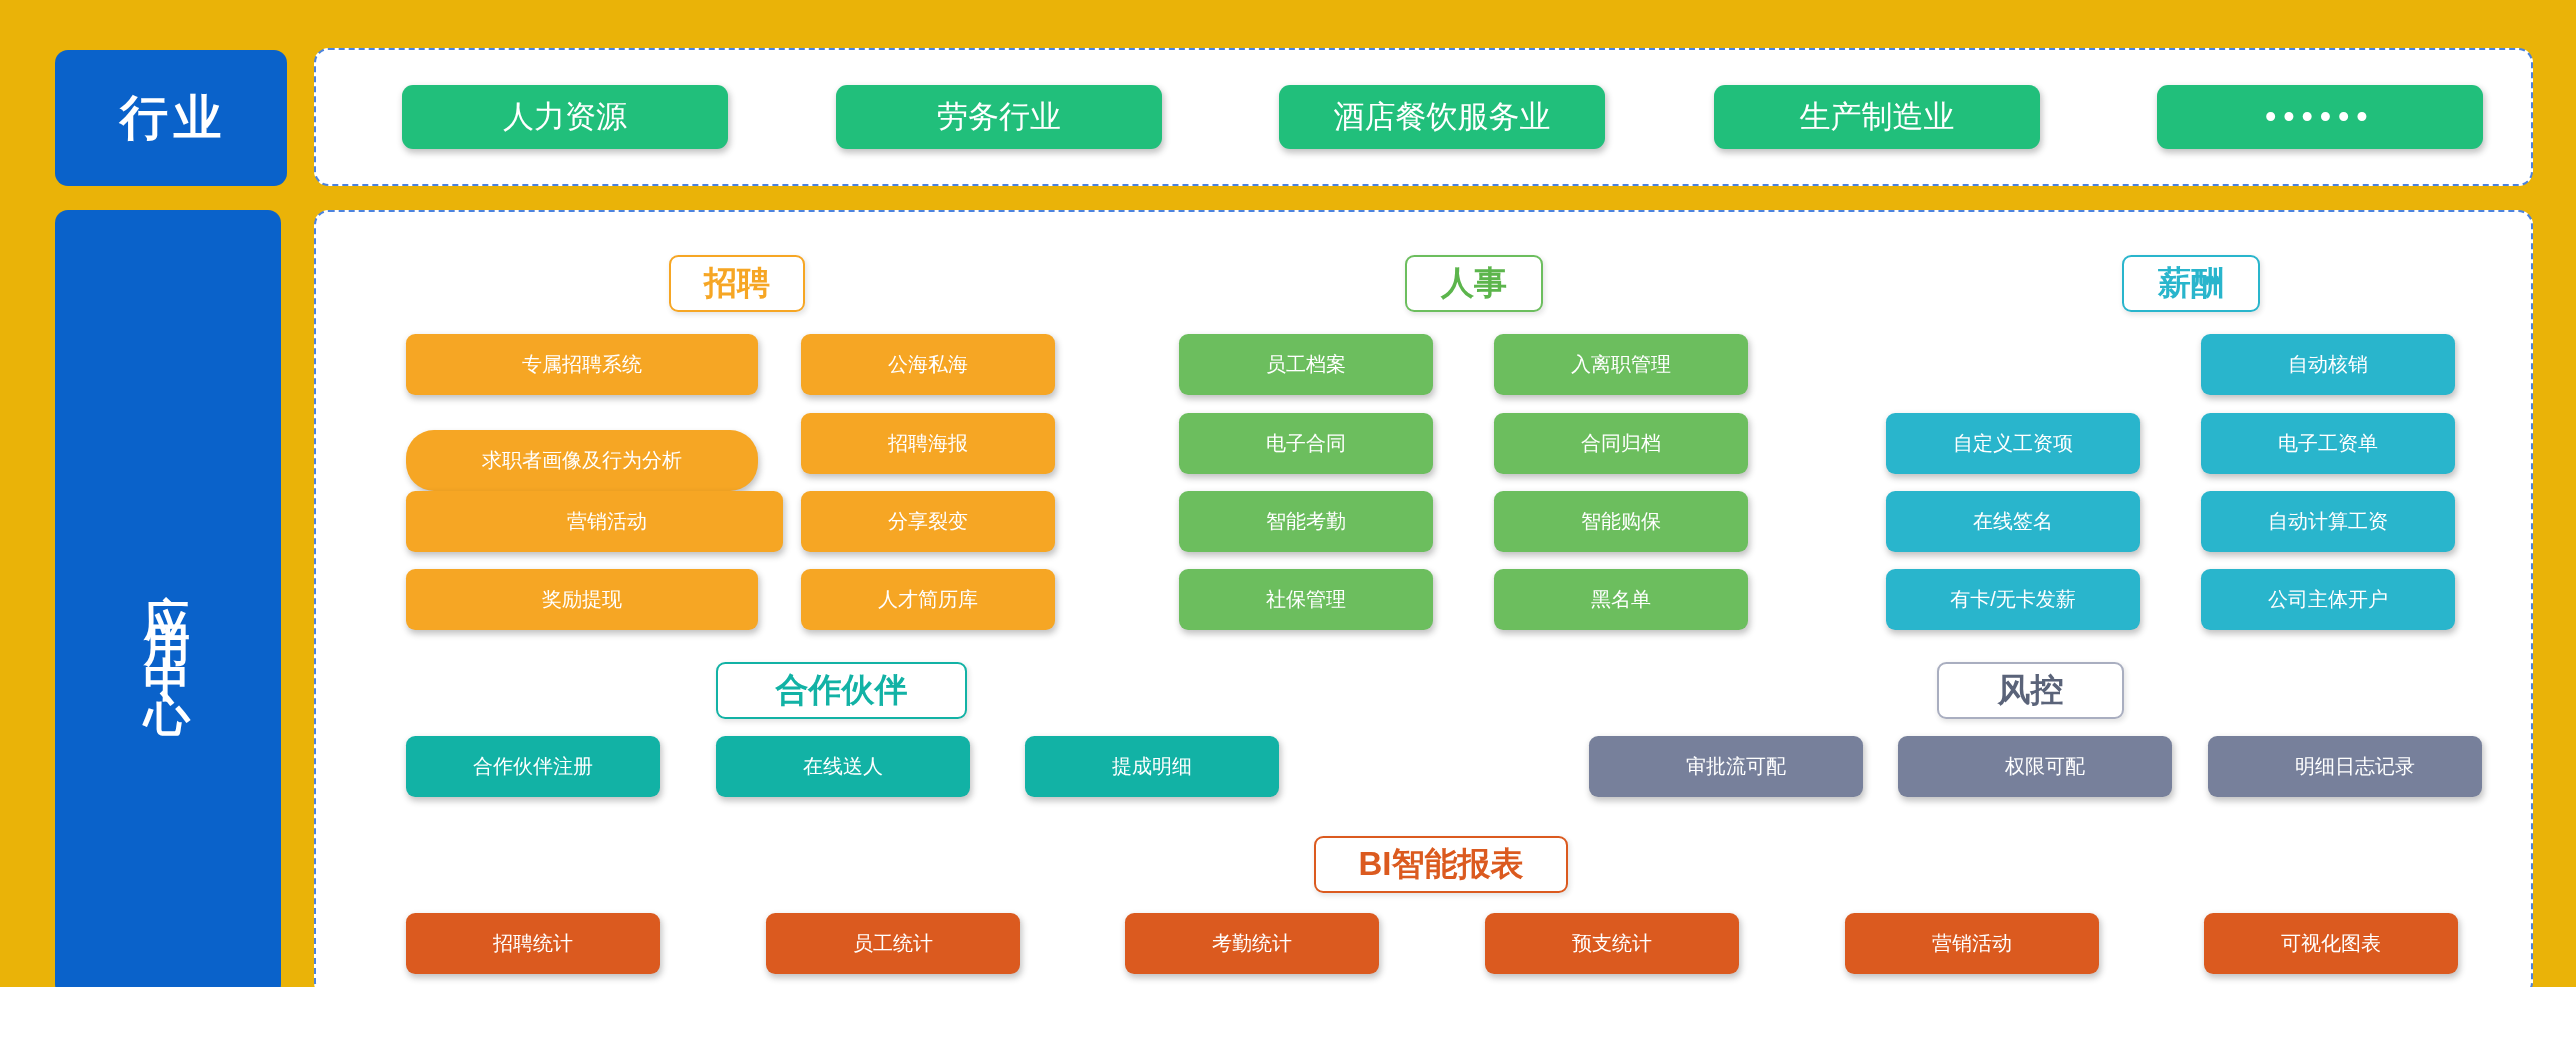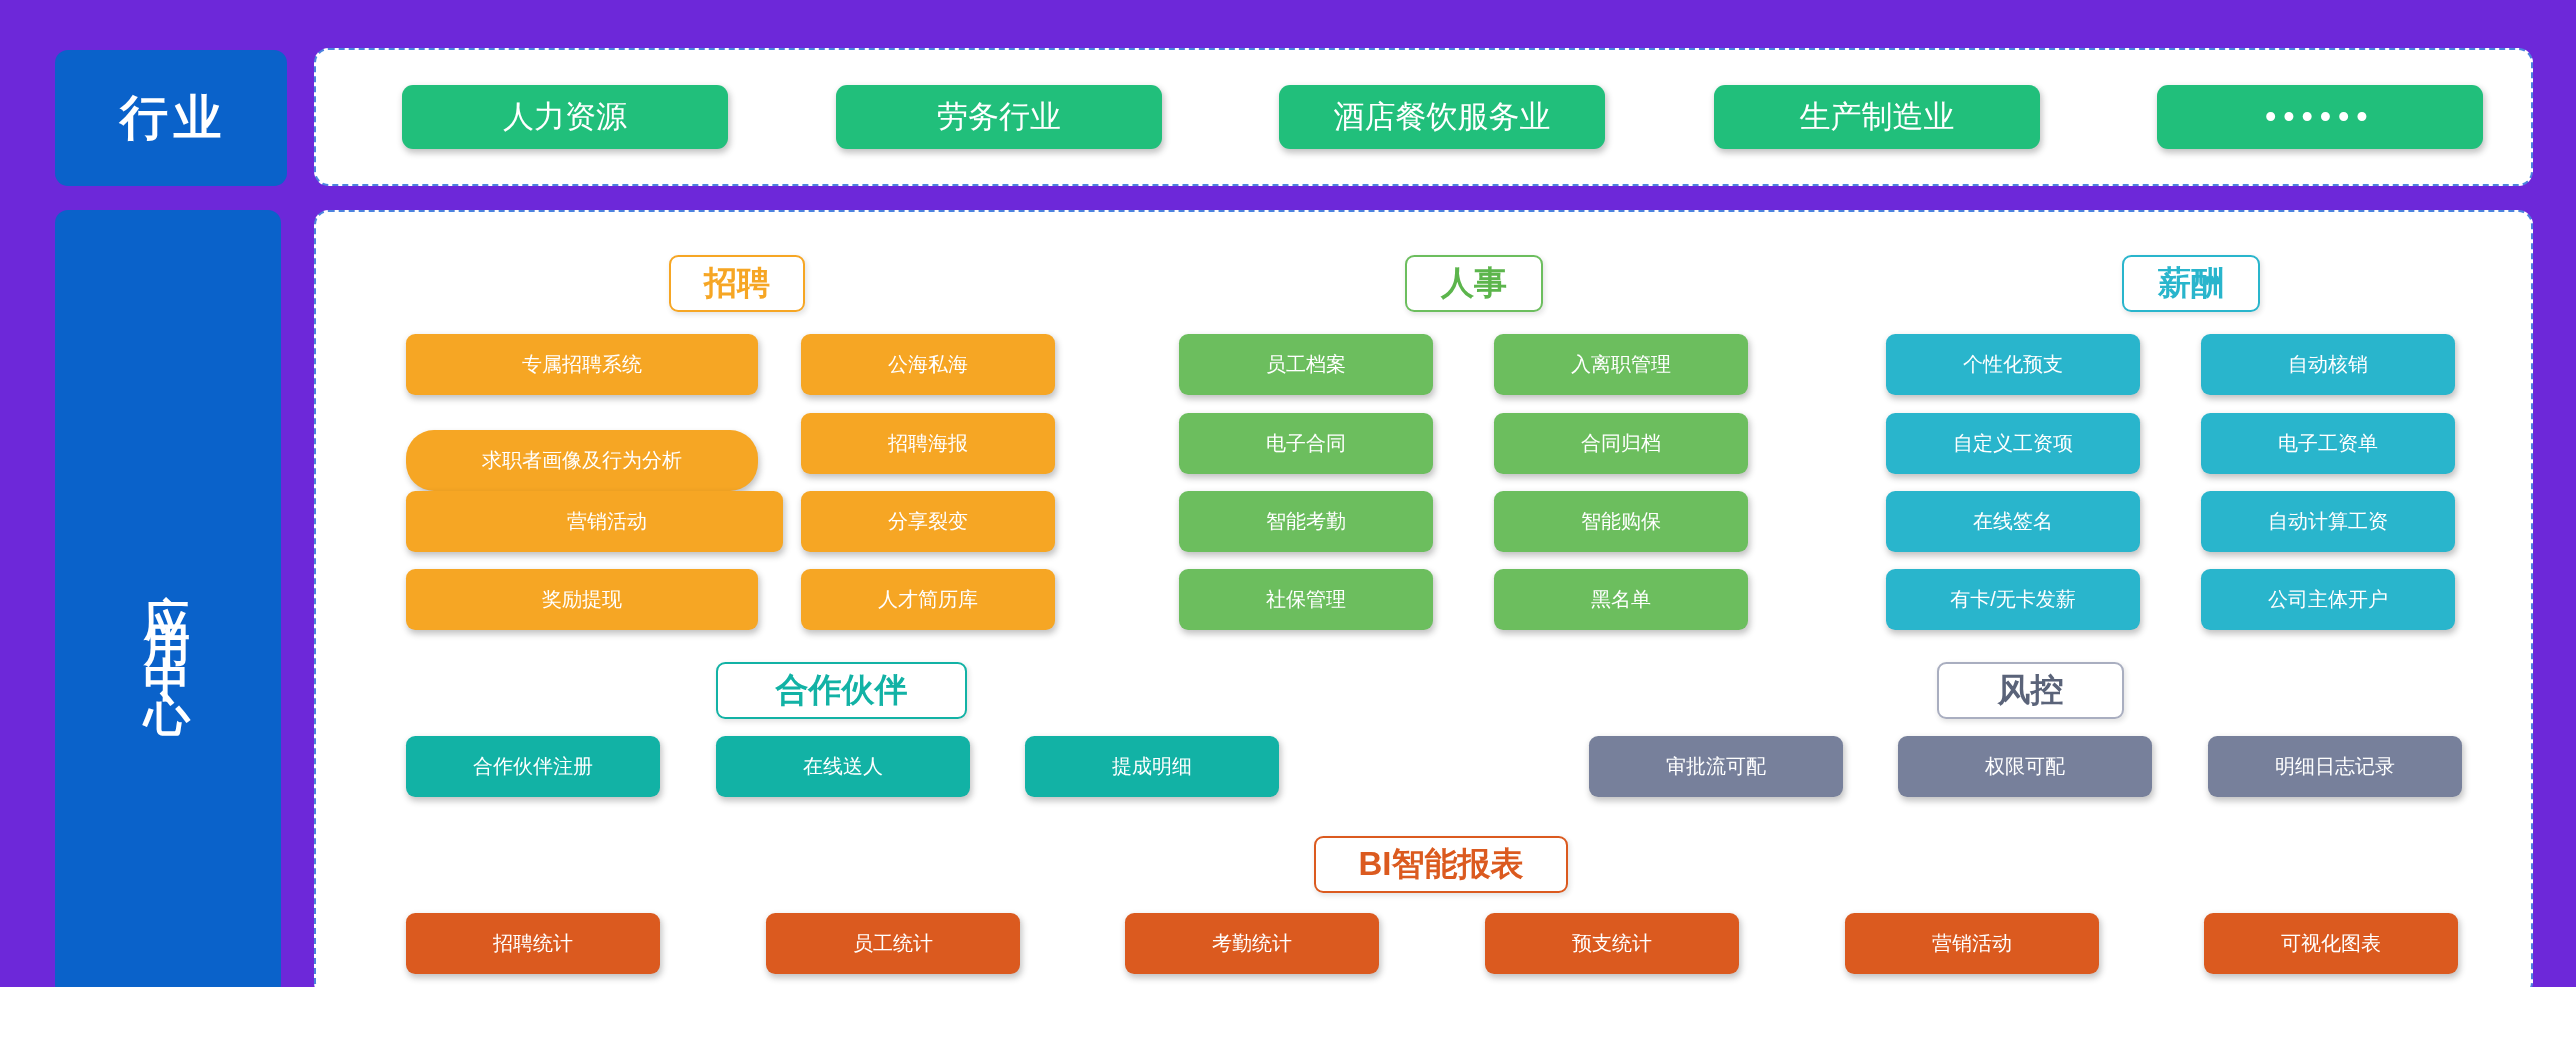--- a/index.html
+++ b/index.html
@@ -1,17 +1,17 @@
 <!DOCTYPE html>
 <html style="font-size:14.7px"><head>
 <meta charset="utf-8">
 <style>
   html,body{margin:0;padding:0;background:#ffffff;}
   .canvas{
-    position:relative;width:2576px;height:987px;background:#6d28d9;
+    position:relative;width:2576px;height:987px;background:#eab308;
     font-family:"Liberation Sans","DejaVu Sans",sans-serif;overflow:hidden;
   }
   
   .bluebox{
     position:absolute;background:#0A62CA;color:#ffffff;border-radius:13px;
     display:flex;align-items:center;justify-content:center;font-weight:bold;
   }
   #industry-box{left:55px;top:50px;width:226px;height:136px;font-size:48px;letter-spacing:5.5px;padding-left:5.5px;}
   #appcenter-box{left:55px;top:210px;width:226px;height:787px;font-size:46px;}
   #appcenter-box .vtext{writing-mode:vertical-rl;text-orientation:upright;letter-spacing:31px;padding-top:31px;}
@@ -25,21 +25,21 @@
     font-size:20px;border-radius:9.2px;white-space:nowrap;
     box-shadow:1.8px 3.7px 6.4px rgba(40,40,40,0.28);
   }
   .btn.big{height:64px;line-height:64px;font-size:31px;border-radius:11px;}
   .dots{font-size:37px;letter-spacing:7.4px;font-weight:bold;}
   .emerald{background:#21BF7B;}
   .orange {background:#F6A624;}
   .green  {background:#6CBE5E;}
   .cyan   {background:#29B5CC;}
   .teal   {background:#12B2A5;}
-  .gray   {background:#77809B;}
+  .gray   {background:#77809B;padding-left:20px;}
   .red    {background:#DB5A1F;}
   
   .lbl{
     position:absolute;height:57px;line-height:52px;text-align:center;background:#ffffff;
     border:2.8px solid;border-radius:9.2px;box-sizing:border-box;font-size:33px;font-weight:bold;
     white-space:nowrap;box-shadow:1.8px 2.8px 5.5px rgba(40,40,40,0.12);
   }
   .lbl-orange{border-color:#F6A624;color:#F6A624;}
   .lbl-green {border-color:#6CBE5E;color:#5CB54C;}
   .lbl-cyan  {border-color:#29B5CC;color:#29B5CC;}
@@ -83,21 +83,20 @@
 
   <div class="btn green" style="left:1179px;top:334px;width:254px;">员工档案</div>
   <div class="btn green" style="left:1494px;top:334px;width:254px;">入离职管理</div>
   <div class="btn green" style="left:1179px;top:413px;width:254px;">电子合同</div>
   <div class="btn green" style="left:1494px;top:413px;width:254px;">合同归档</div>
   <div class="btn green" style="left:1179px;top:491px;width:254px;">智能考勤</div>
   <div class="btn green" style="left:1494px;top:491px;width:254px;">智能购保</div>
   <div class="btn green" style="left:1179px;top:569px;width:254px;">社保管理</div>
   <div class="btn green" style="left:1494px;top:569px;width:254px;">黑名单</div>
 
-  <div class="btn cyan" style="left:1886px;top:334px;width:254px;">个性化预支</div>
   <div class="btn cyan" style="left:2201px;top:334px;width:254px;">自动核销</div>
   <div class="btn cyan" style="left:1886px;top:413px;width:254px;">自定义工资项</div>
   <div class="btn cyan" style="left:2201px;top:413px;width:254px;">电子工资单</div>
   <div class="btn cyan" style="left:1886px;top:491px;width:254px;">在线签名</div>
   <div class="btn cyan" style="left:2201px;top:491px;width:254px;">自动计算工资</div>
   <div class="btn cyan" style="left:1886px;top:569px;width:254px;">有卡/无卡发薪</div>
   <div class="btn cyan" style="left:2201px;top:569px;width:254px;">公司主体开户</div>
 
   <div class="lbl lbl-teal" style="left:716px;top:662px;width:251px;">合作伙伴</div>
   <div class="lbl lbl-gray" style="left:1937px;top:662px;width:187px;">风控</div>

